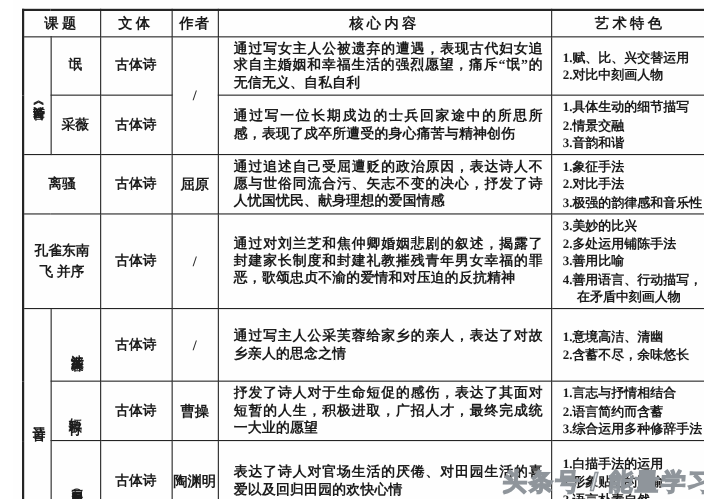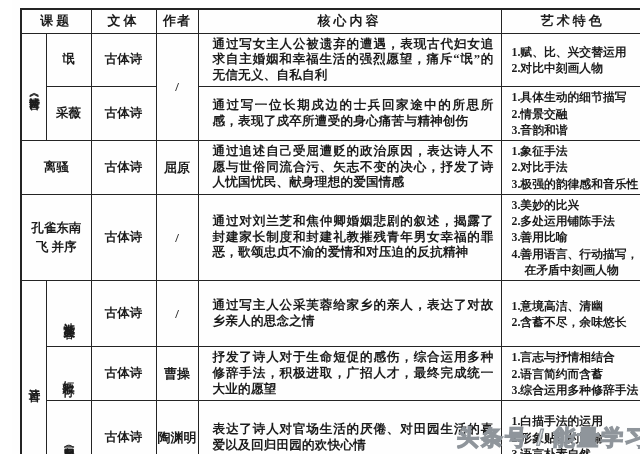--- a/index.html
+++ b/index.html
@@ -184,21 +184,21 @@
         <td class="art">
           <div class="line">1.意境高洁、清幽</div>
           <div class="line">2.含蓄不尽，余味悠长</div>
         </td>
       </tr>
 
       <tr class="r6">
         <td class="vert"><span class="v lg">短歌行</span></td>
         <td class="center">古体诗</td>
         <td class="author">曹操</td>
-        <td class="core">抒发了诗人对于生命短促的感伤，综合运用多种修辞手法，积极进取，广招人才，最终完成统一大业的愿望</td>
+        <td class="core">抒发了诗人对于生命短促的感伤，表达了其面对短暂的人生，积极进取，广招人才，最终完成统一大业的愿望</td>
         <td class="art">
           <div class="line">1.言志与抒情相结合</div>
           <div class="line">2.语言简约而含蓄</div>
           <div class="line">3.综合运用多种修辞手法</div>
         </td>
       </tr>
 
       <tr class="r7">
         <td class="vert"><span class="v sm">归园田居（其一）</span></td>
         <td class="center">古体诗</td>

